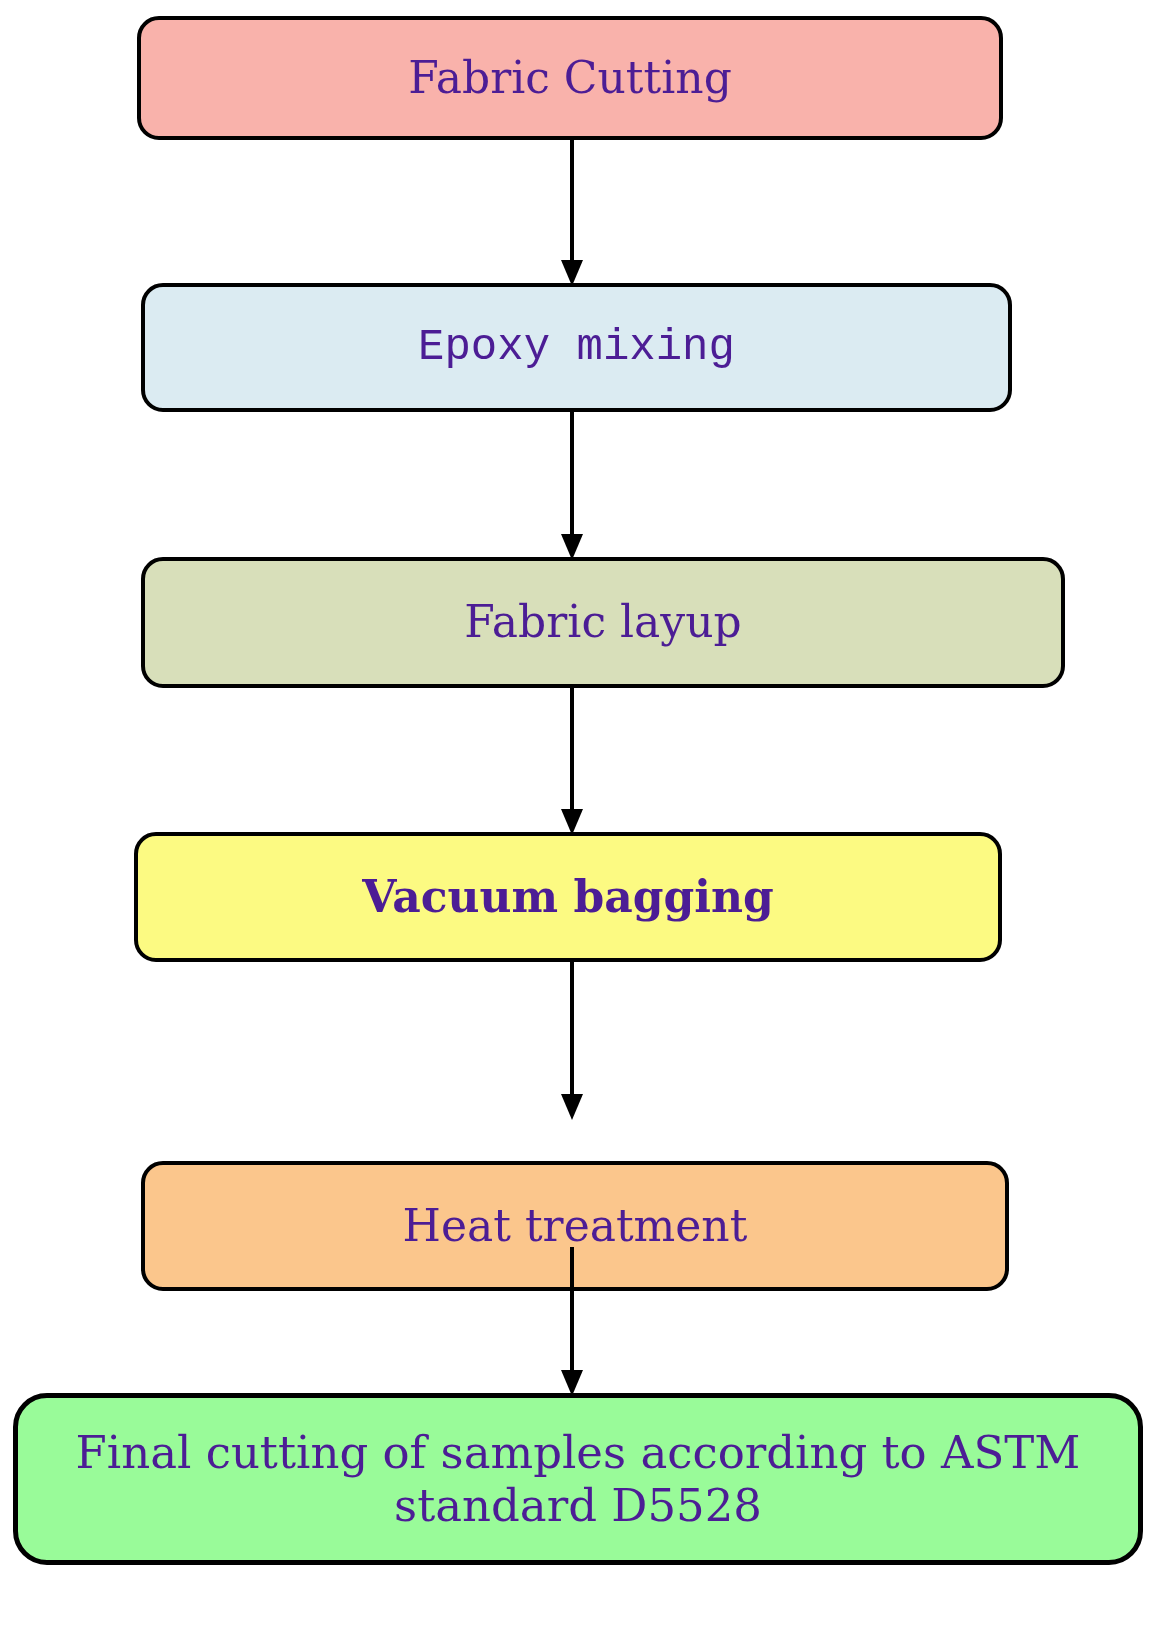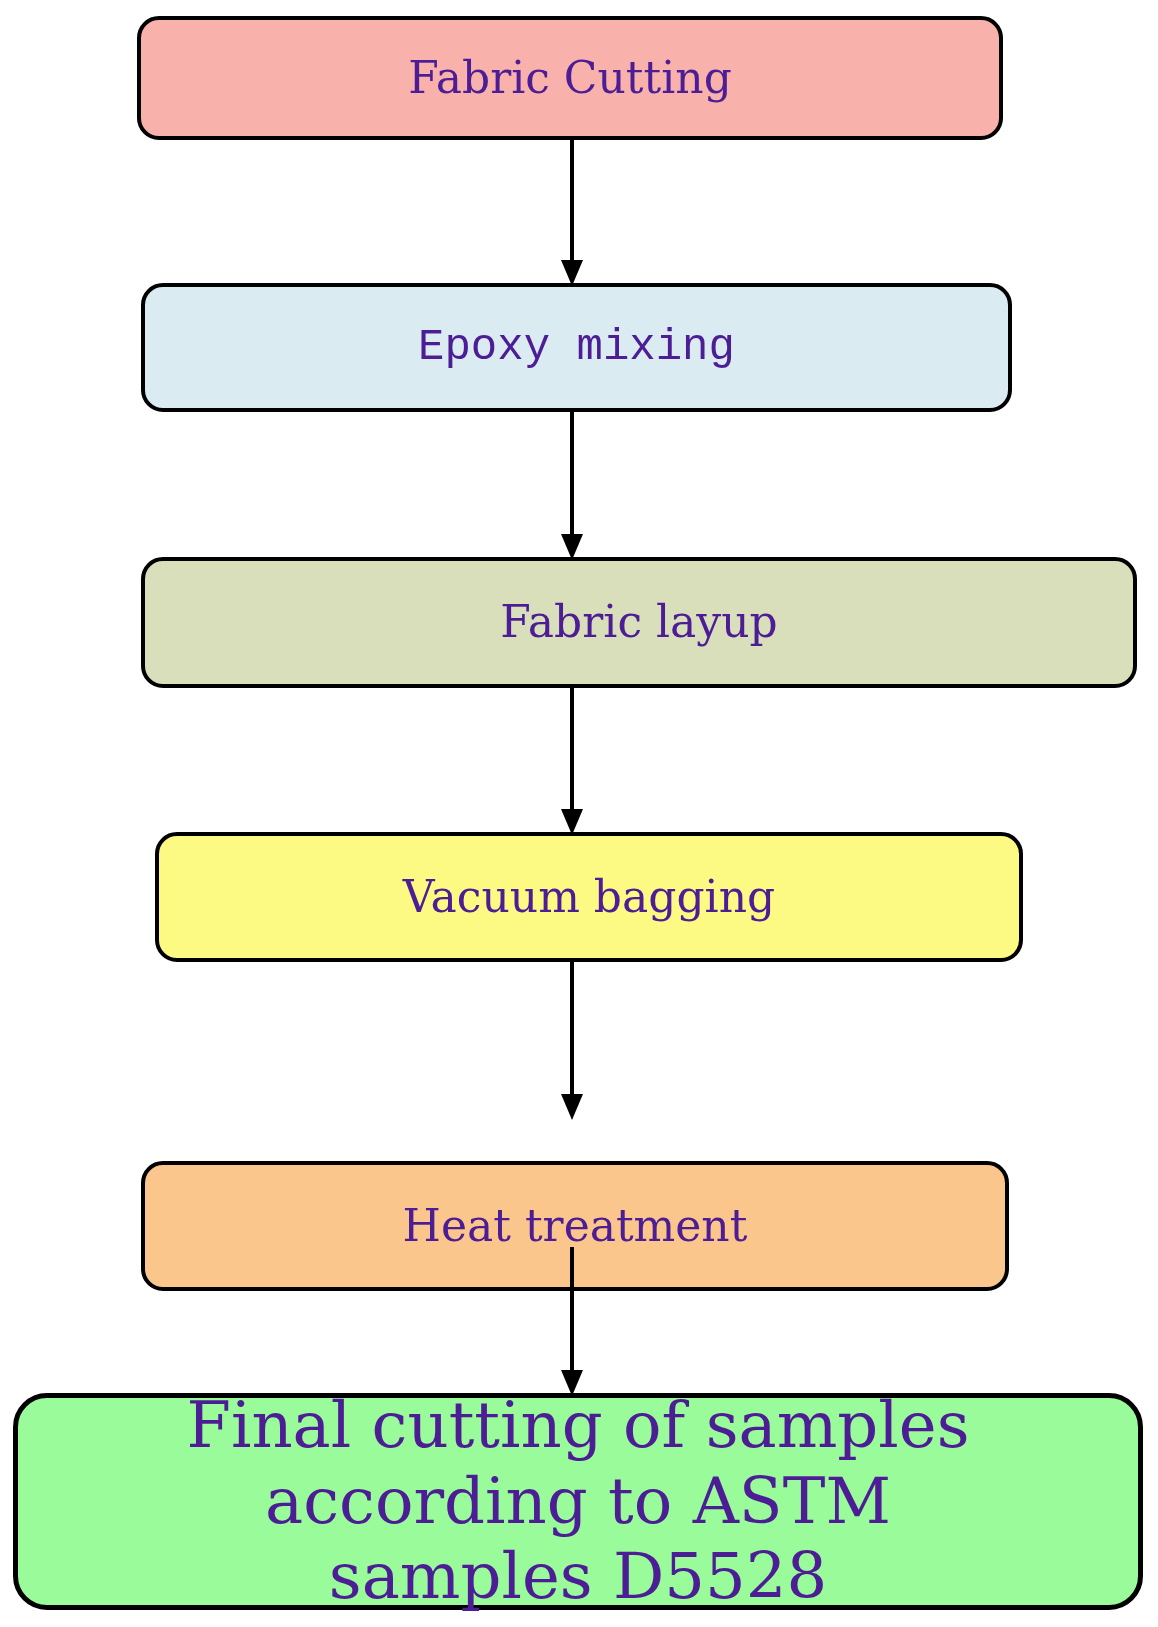--- a/index.html
+++ b/index.html
@@ -26,28 +26,28 @@
     flex-direction: column;
     align-items: center;
     justify-content: center;
     text-align: center;
     font-size: 44px;
     line-height: 1.2;
     padding: 0 24px;
   }
   .node-1 { left: 137px; top: 16px;   width: 866px;  height: 124px; }
   .node-2 { left: 141px; top: 283px;  width: 871px;  height: 129px; }
-  .node-3 { left: 141px; top: 557px;  width: 996px;  height: 131px; }
-  .node-4 { left: 155px; top: 832px;  width: 868px;  height: 130px; }
+  .node-3 { left: 141px; top: 557px;  width: 924px;  height: 131px; }
+  .node-4 { left: 134px; top: 832px;  width: 868px;  height: 130px; font-weight: bold; }
   .node-5 { left: 141px; top: 1117px; width: 868px;  height: 130px; margin-top: 44px; }
   .node-6 {
-    left: 13px; top: 1393px; width: 1130px; height: 217px;
+    left: 13px; top: 1393px; width: 1130px; height: 172px;
     border-width: 5px;
     border-radius: 34px;
-    font-size: 64px;
+    font-size: 45px;
     line-height: 1.18;
   }
   .node-line { display: block; }
   .arrow {
     position: absolute;
     width: 24px;
   }
   .arrow .shaft {
     position: absolute;
     left: 10px;
@@ -117,16 +117,16 @@
     <span class="node-line">Heat treatment</span>
   </div>
 
   <div class="arrow arrow-5">
     <div class="shaft"></div>
     <div class="head"></div>
   </div>
 
   <div class="node node-6" style="background-color: rgb(153, 251, 153);">
     <span class="node-line">Final cutting of samples according to ASTM</span>
-    <span class="node-line">samples D5528</span>
+    <span class="node-line">standard D5528</span>
   </div>
 
 </div>
 
 </body></html>

